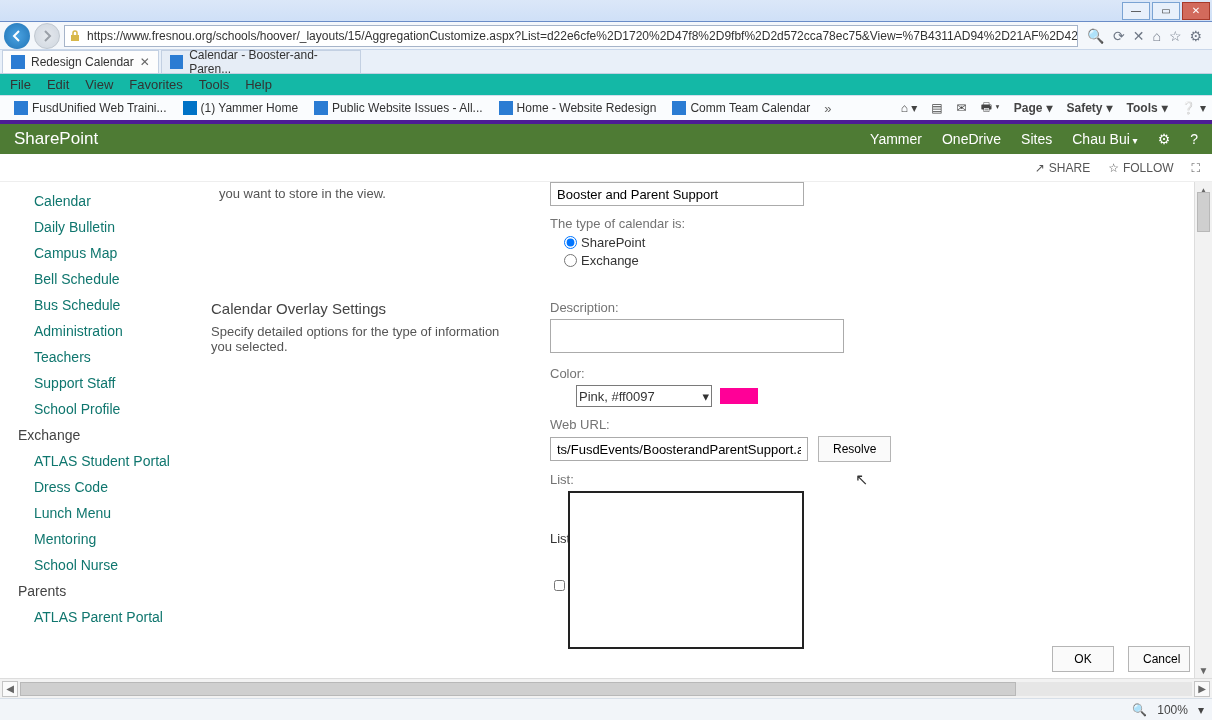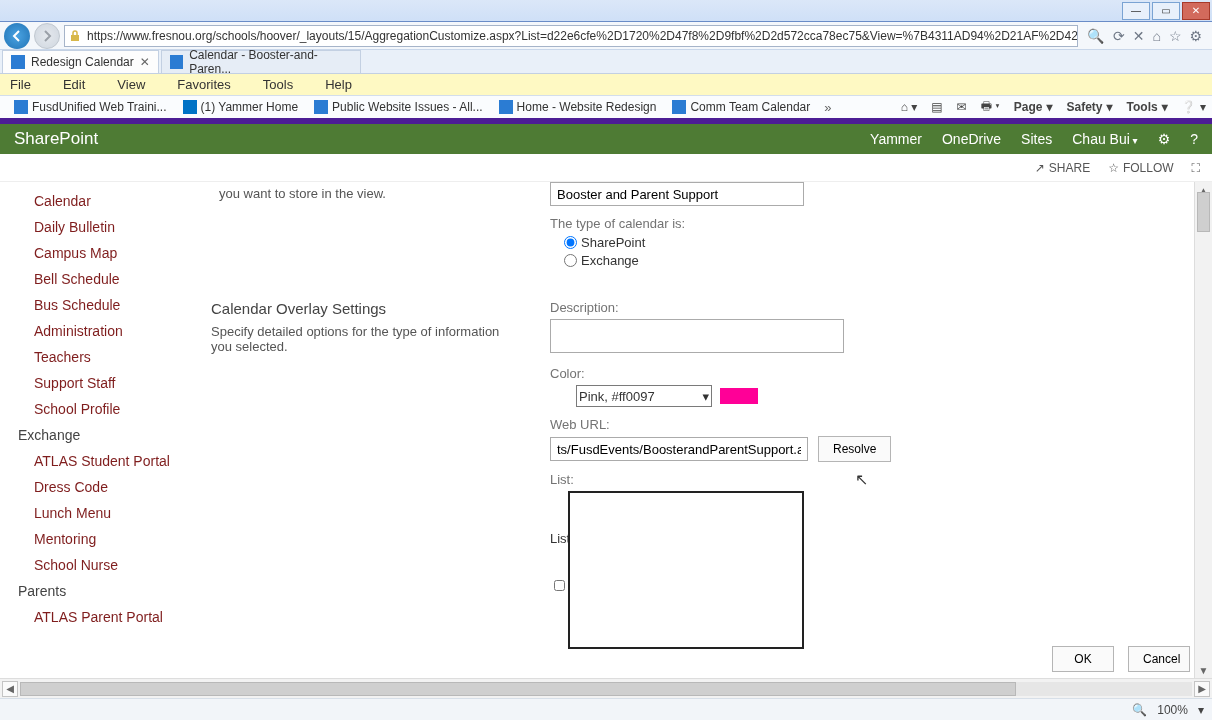--- a/index.html
+++ b/index.html
@@ -19,44 +19,44 @@
   .nav-icons { display:flex; align-items:center; gap:8px; padding:0 6px; color:#6f7886; font-size:14px; }
 
   
   .ie-tabs { height:24px; background:#e9f0f9; border-bottom:1px solid #c3d0e2; display:flex; align-items:stretch; padding-left:2px; }
   .tab { display:flex; align-items:center; gap:6px; padding:0 8px; border:1px solid #c3d0e2; border-bottom:none; background:#fdfdfd; margin-right:2px; max-width:200px; font-size:12px; }
   .tab.inactive { background:#e6edf6; }
   .tab .favicon { width:14px; height:14px; background:#2b7cd3; display:inline-block; }
   .tab .close { margin-left:auto; color:#666; font-size:12px; }
 
   
-  .ie-menu { height:22px; background:#fef9c3; border-bottom:1px solid #d3deec; display:flex; align-items:center; gap:32px; padding:0 10px; font-size:13px; }
-
-  
-  .fav-bar { height:28px; background:#fafcfe; border-bottom:6px solid #4c1d95; display:flex; align-items:center; padding:0 6px; position:relative; }
+  .ie-menu { height:22px; background:#14b8a6; border-bottom:1px solid #d3deec; display:flex; align-items:center; gap:16px; padding:0 10px; font-size:13px; }
+
+  
+  .fav-bar { height:28px; background:#fafcfe; border-bottom:4px solid #4c1d95; display:flex; align-items:center; padding:0 6px; position:relative; }
   .fav-item { display:flex; align-items:center; gap:4px; padding:0 8px; font-size:12px; white-space:nowrap; }
   .fav-icon { width:14px; height:14px; background:#2b7cd3; display:inline-block; }
   .fav-right { position:absolute; right:6px; display:flex; align-items:center; gap:14px; color:#444; font-size:12px; }
   .rt-word { display:flex; align-items:center; gap:4px;font-weight:bold; }
 
   
   .suite-bar { height:30px; background:#4e7b34; color:#fff; display:flex; align-items:center; padding:0 14px; font-size:14px; }
   .suite-left { font-size:17px; }
   .suite-right { margin-left:auto; display:flex; align-items:center; gap:20px; }
   .suite-link { cursor:pointer; }
   .caret::after { content:" \25BE"; font-size:10px; }
 
   
   .ribbon-bar { height:28px; background:#fff; border-bottom:1px solid #eee; display:flex; align-items:center; justify-content:flex-end; padding:0 12px; gap:18px; font-size:12px; color:#555; }
   .ribbon-item { display:flex; align-items:center; gap:4px; }
 
   
   .main-wrap { display:flex; height:calc(720px - 22px - 28px - 24px - 22px - 28px - 30px - 28px - 20px - 22px); overflow:hidden; position:relative; }
   .left-nav { width:205px; padding:6px 0 6px 14px; font-size:14px; overflow:hidden; }
-  .left-nav .item { padding:5px 4px 5px 20px; color:#7f1d1d; cursor:pointer; }
+  .left-nav .item { padding:5px 4px 5px 20px; color:#0f766e; cursor:pointer; }
   .left-nav .group { padding:5px 4px; color:#444; font-weight:400; }
 
   .content { flex:1; position:relative; padding:4px 22px 4px 2px; }
   .hint-text { position:absolute; top:4px; left:14px; width:310px; font-size:13px; color:#555; }
   .section-title { position:absolute; top:118px; left:6px; font-size:15px; color:#444; }
   .section-desc { position:absolute; top:142px; left:6px; width:310px; font-size:13px; color:#555; }
 
   .form-area { position:absolute; left:345px; top:0; width:640px; }
   .field-row { margin-bottom:10px; }
   .lbl { font-size:13px; color:#737373; margin-bottom:4px; display:block; }

